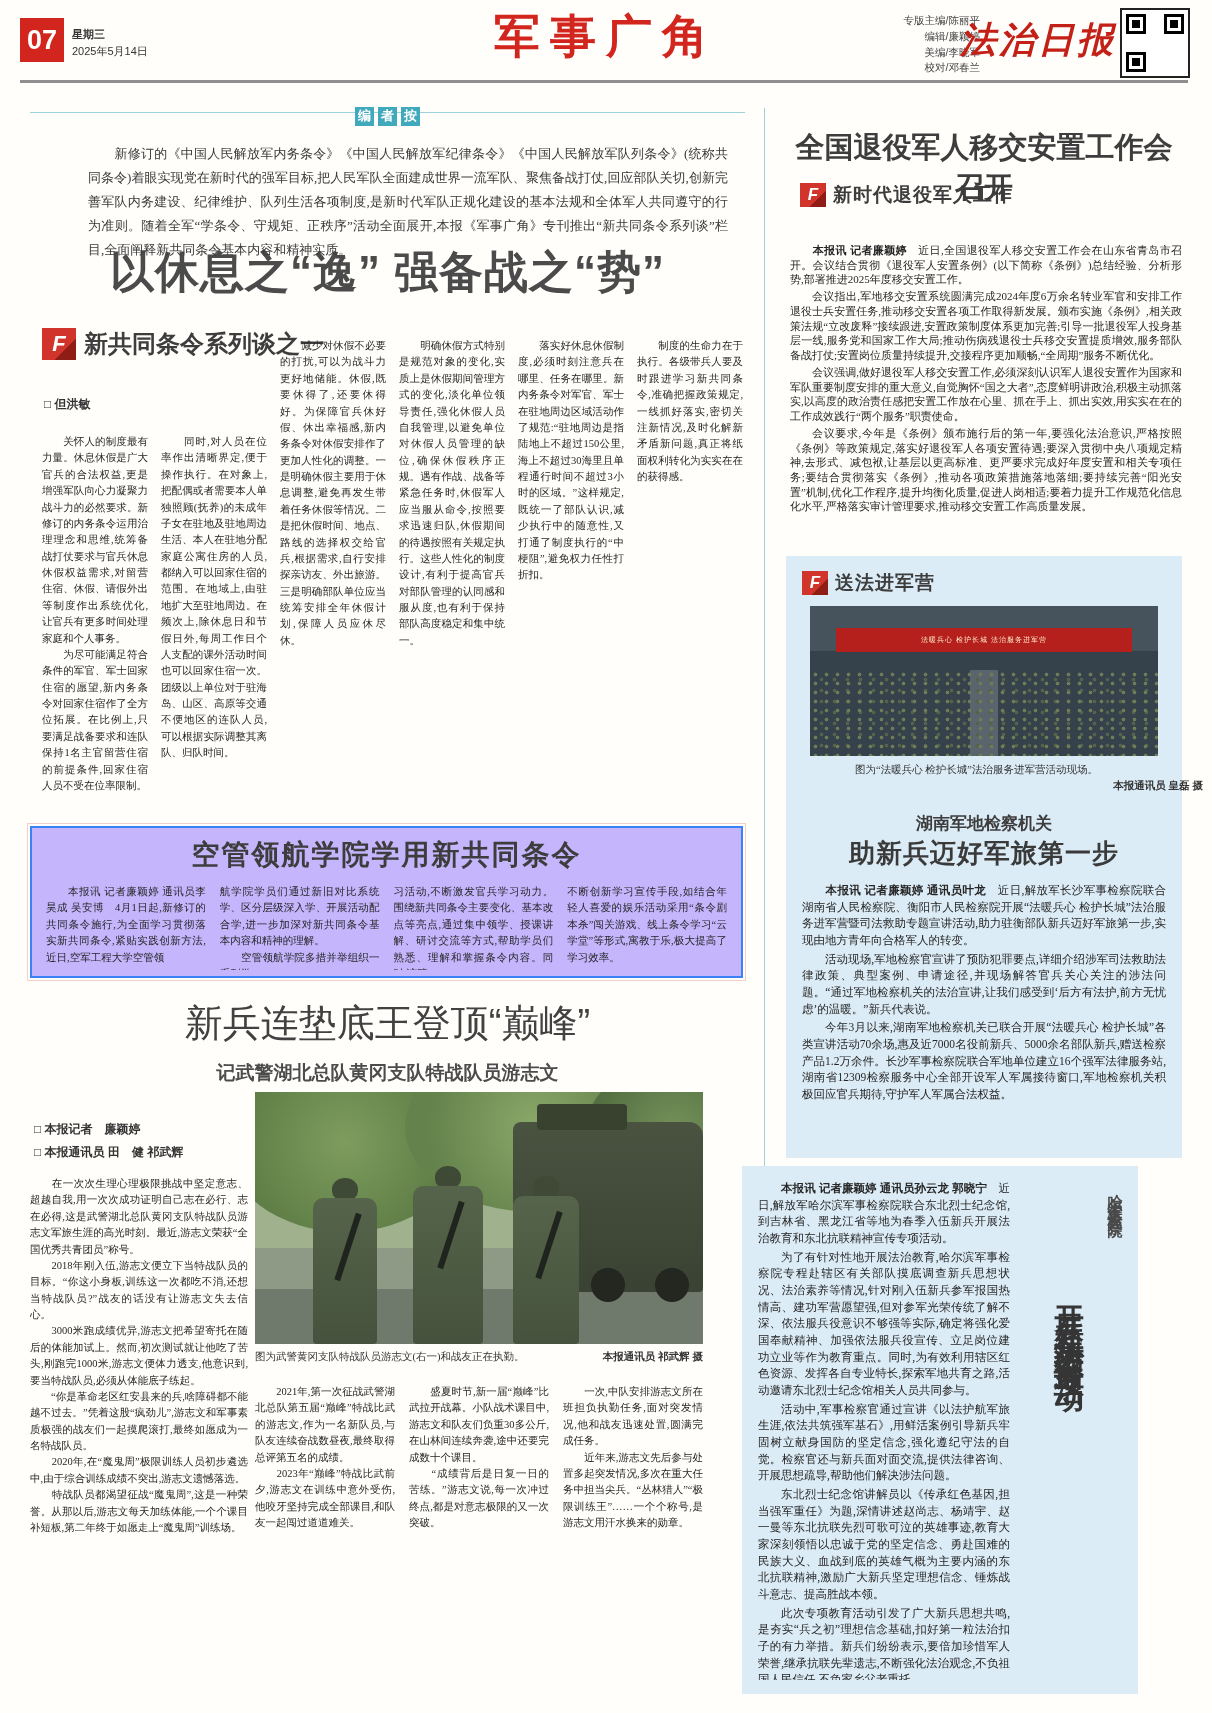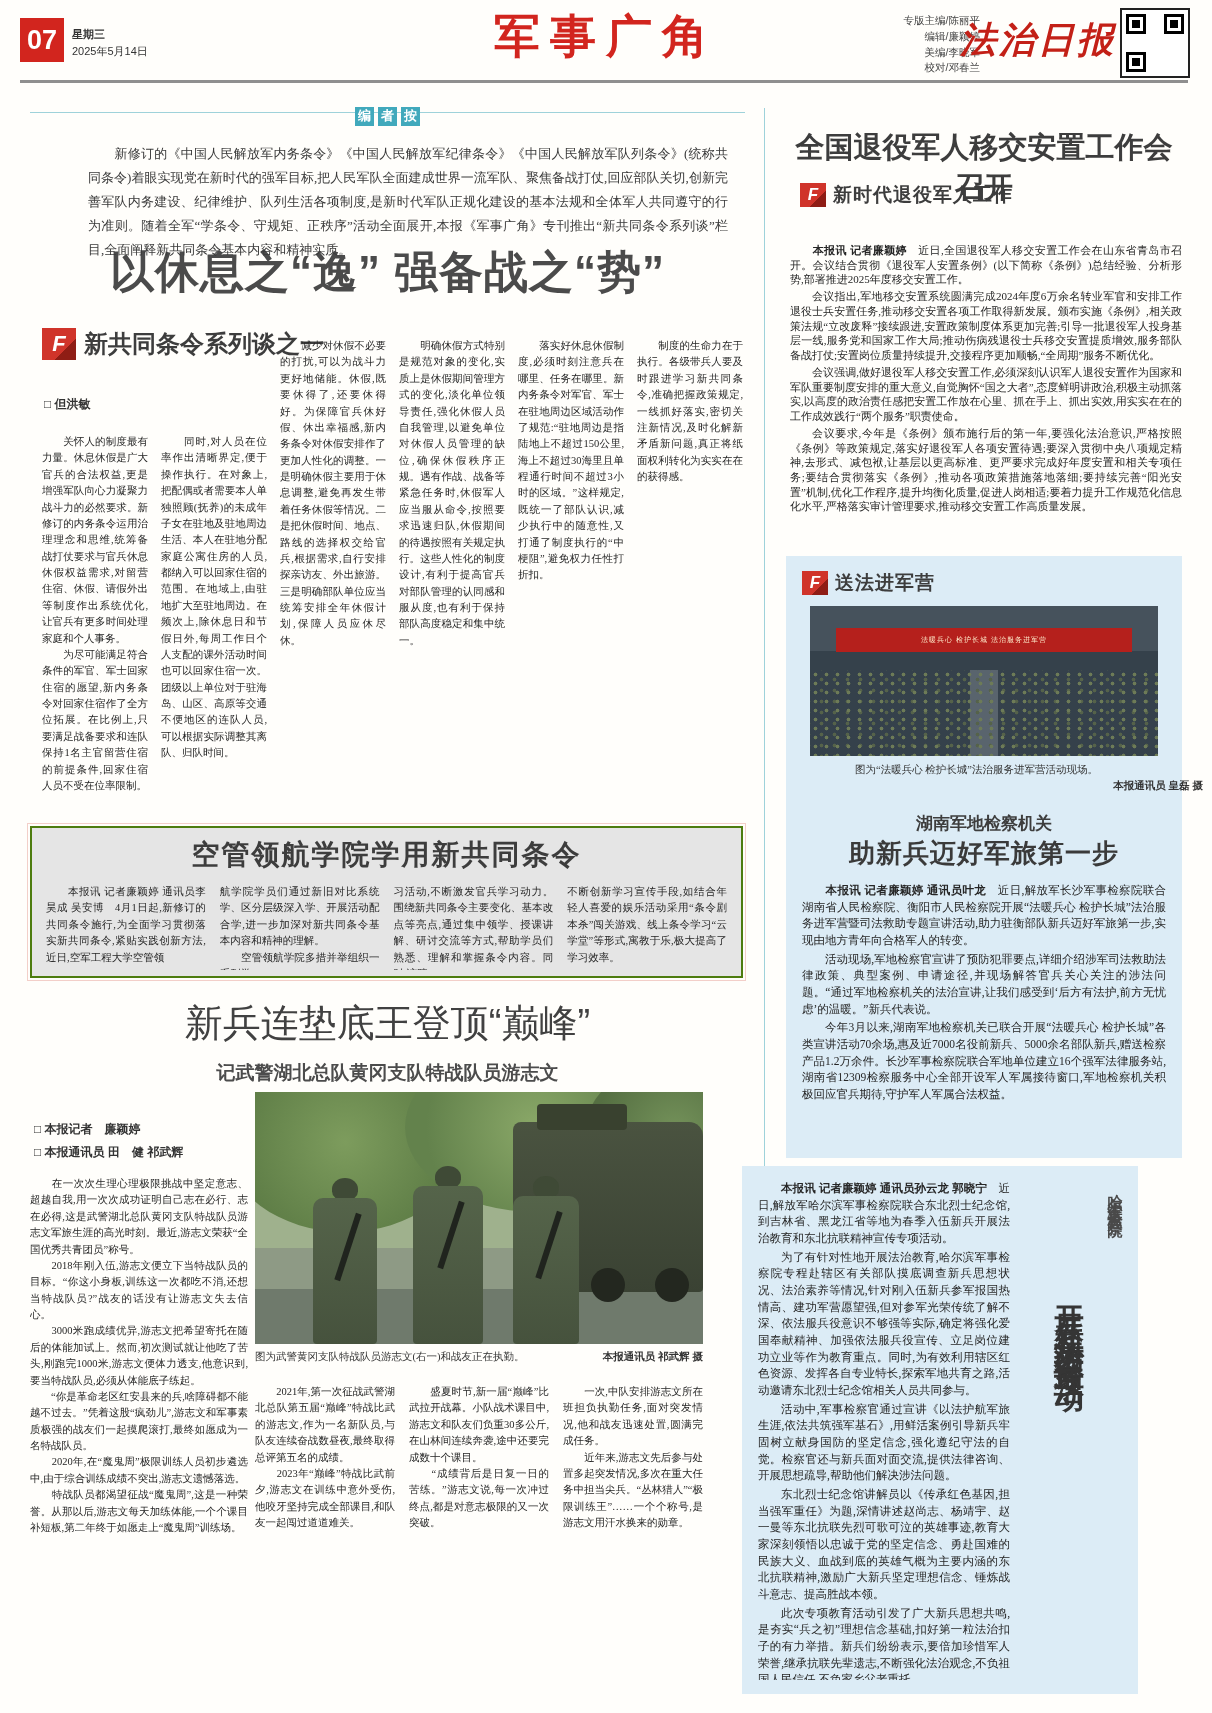--- a/index.html
+++ b/index.html
@@ -37,22 +37,22 @@
                  font-weight:bold;color:#4b4b4b;letter-spacing:1px;}
   .fcube{display:inline-flex;align-items:center;justify-content:center;color:#fff;
          font-style:italic;font-weight:bold;background:linear-gradient(135deg,#d0342a 0 68%,#8f1d15 68%);}
   .series-tag{left:42px;top:328px;display:flex;align-items:center;gap:8px;}
   .series-tag .fcube{width:34px;height:32px;font-size:22px;}
   .series-tag .t{font-size:24px;font-weight:bold;color:#3d3d3d;}
   .byline-main{left:44px;top:396px;font-size:12px;font-weight:bold;color:#333;}
   .col{font-family:"Liberation Serif",serif;font-size:10.5px;line-height:1.56;text-align:justify;
        color:#262626;white-space:pre-line;overflow:hidden;}
   
-  .redbox{left:30px;top:826px;width:709px;height:148px;border:2px solid #4d7c0f;
-          outline:1px solid #f3cfc9;outline-offset:2px;background:#e5e5e5;}
+  .redbox{left:30px;top:826px;width:709px;height:148px;border:2px solid #3b82f6;
+          outline:1px solid #f3cfc9;outline-offset:2px;background:#c4b5fd;}
   .redbox .hl{position:absolute;left:0;right:0;top:8px;text-align:center;font-size:28px;
               font-weight:bold;color:#3d3d3d;letter-spacing:2px;}
   .redbox .cols{position:absolute;left:14px;top:56px;right:14px;bottom:6px;display:flex;gap:14px;}
   .redbox .col{flex:1;height:100%;}
   
   .feat-headline{left:30px;top:998px;width:715px;text-align:center;font-size:38px;
                  font-weight:normal;color:#414141;}
   .feat-sub{left:30px;top:1060px;width:715px;text-align:center;font-size:19px;
             font-weight:bold;color:#4c4c4c;}
   .feat-bylines{left:34px;top:1118px;font-size:12px;font-weight:bold;color:#333;line-height:1.9;}

